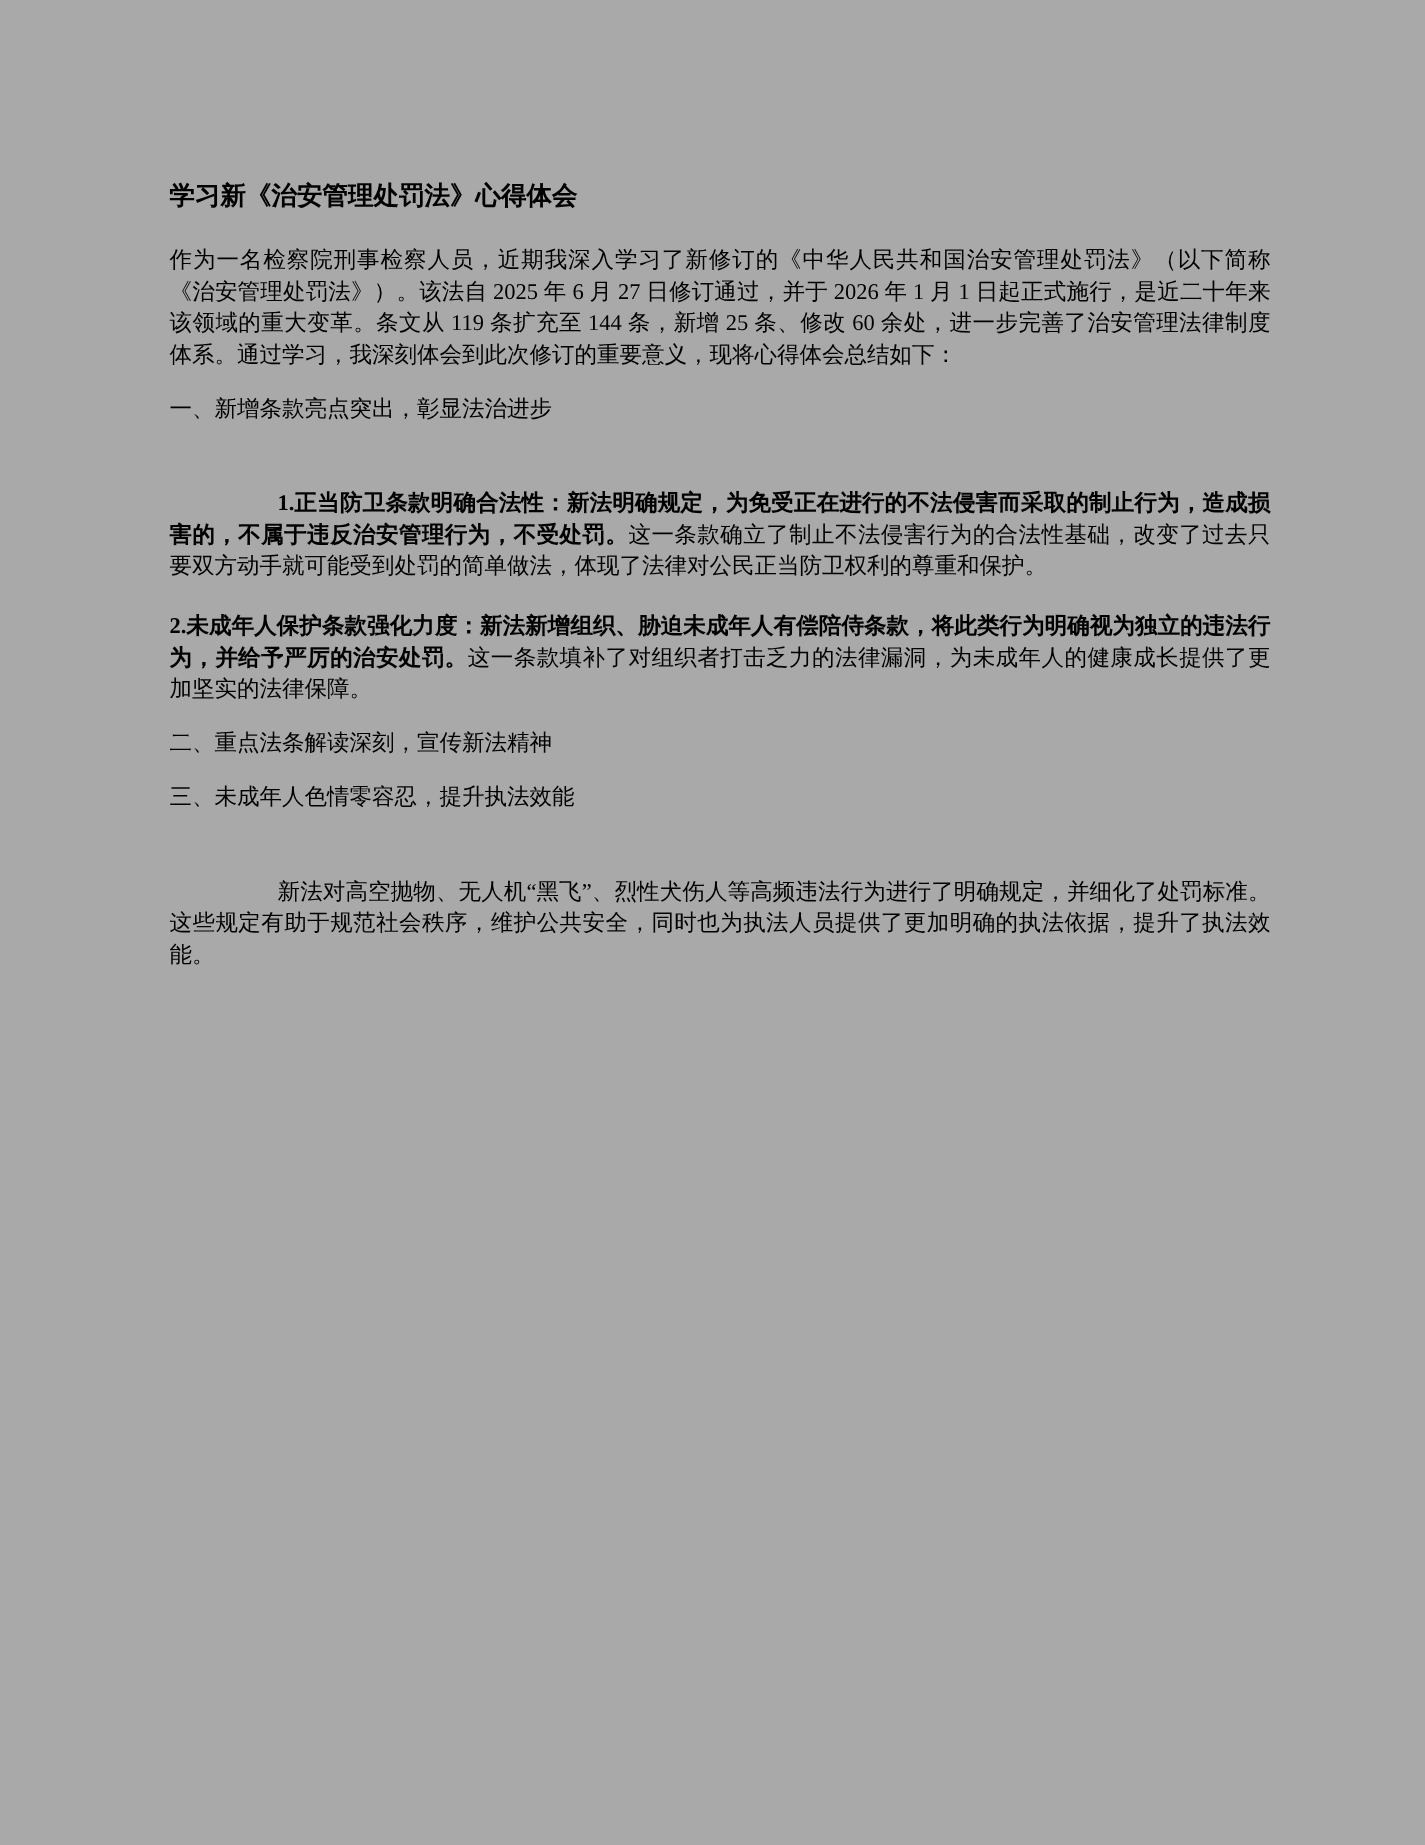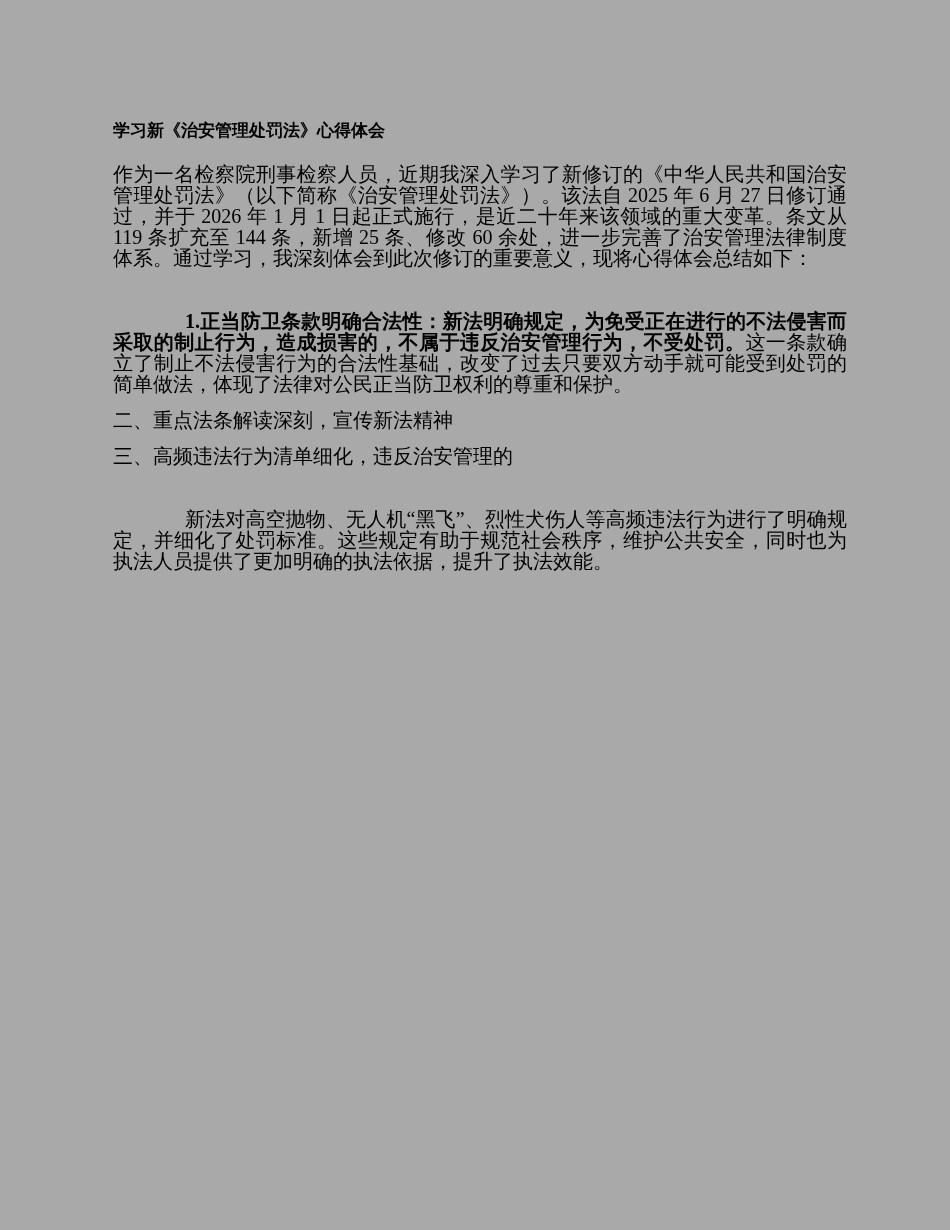--- a/index.html
+++ b/index.html
@@ -23,21 +23,21 @@
     top: 120px;
     width: 734px;
   }
   .doc-title {
     font-size: 17px;
     font-weight: bold;
     margin: 0 0 22px 0;
     line-height: 22px;
   }
   .doc-body p {
-    font-size: 20px;
+    font-size: 15px;
     line-height: 21px;
     margin: 0 0 15px 0;
     text-align: justify;
   }
   .doc-body p.heading {
     text-align: left;
     font-weight: normal;
   }
   .doc-body p.indent {
     text-indent: 72px;
@@ -53,19 +53,21 @@
   }
 </style>
 </head>
 <body>
 
 <div class="doc-canvas">
   <div class="doc-content">
     <h1 class="doc-title">学习新《治安管理处罚法》心得体会</h1>
     <div class="doc-body" id="doc-body">
         <p><span>作为一名检察院刑事检察人员，近期我深入学习了新修订的《中华人民共和国治安管理处罚法》（以下简称《治安管理处罚法》）。该法自 2025 年 6 月 27 日修订通过，并于 2026 年 1 月 1 日起正式施行，是近二十年来该领域的重大变革。条文从 119 条扩充至 144 条，新增 25 条、修改 60 余处，进一步完善了治安管理法律制度体系。通过学习，我深刻体会到此次修订的重要意义，现将心得体会总结如下：</span></p>
+        <p class="heading"><span>一、新增条款亮点突出，彰显法治进步</span></p>
         <p class="indent spaced"><span class="run-bold">1.正当防卫条款明确合法性：新法明确规定，为免受正在进行的不法侵害而采取的制止行为，造成损害的，不属于违反治安管理行为，不受处罚。</span><span>这一条款确立了制止不法侵害行为的合法性基础，改变了过去只要双方动手就可能受到处罚的简单做法，体现了法律对公民正当防卫权利的尊重和保护。</span></p>
+        <p class="lead-gap"><span class="run-bold">2.未成年人保护条款强化力度：新法新增组织、胁迫未成年人有偿陪侍条款，将此类行为明确视为独立的违法行为，并给予严厉的治安处罚。</span><span>这一条款填补了对组织者打击乏力的法律漏洞，为未成年人的健康成长提供了更加坚实的法律保障。</span></p>
         <p class="heading"><span>二、重点法条解读深刻，宣传新法精神</span></p>
-        <p class="heading"><span>三、高频违法行为清单细化，违反治安管理的</span></p>
+        <p class="heading"><span>三、未成年人色情零容忍，提升执法效能</span></p>
         <p class="indent spaced"><span>新法对高空抛物、无人机“黑飞”、烈性犬伤人等高频违法行为进行了明确规定，并细化了处罚标准。这些规定有助于规范社会秩序，维护公共安全，同时也为执法人员提供了更加明确的执法依据，提升了执法效能。</span></p>
       </div>
   </div>
 </div>
 
 </body></html>

